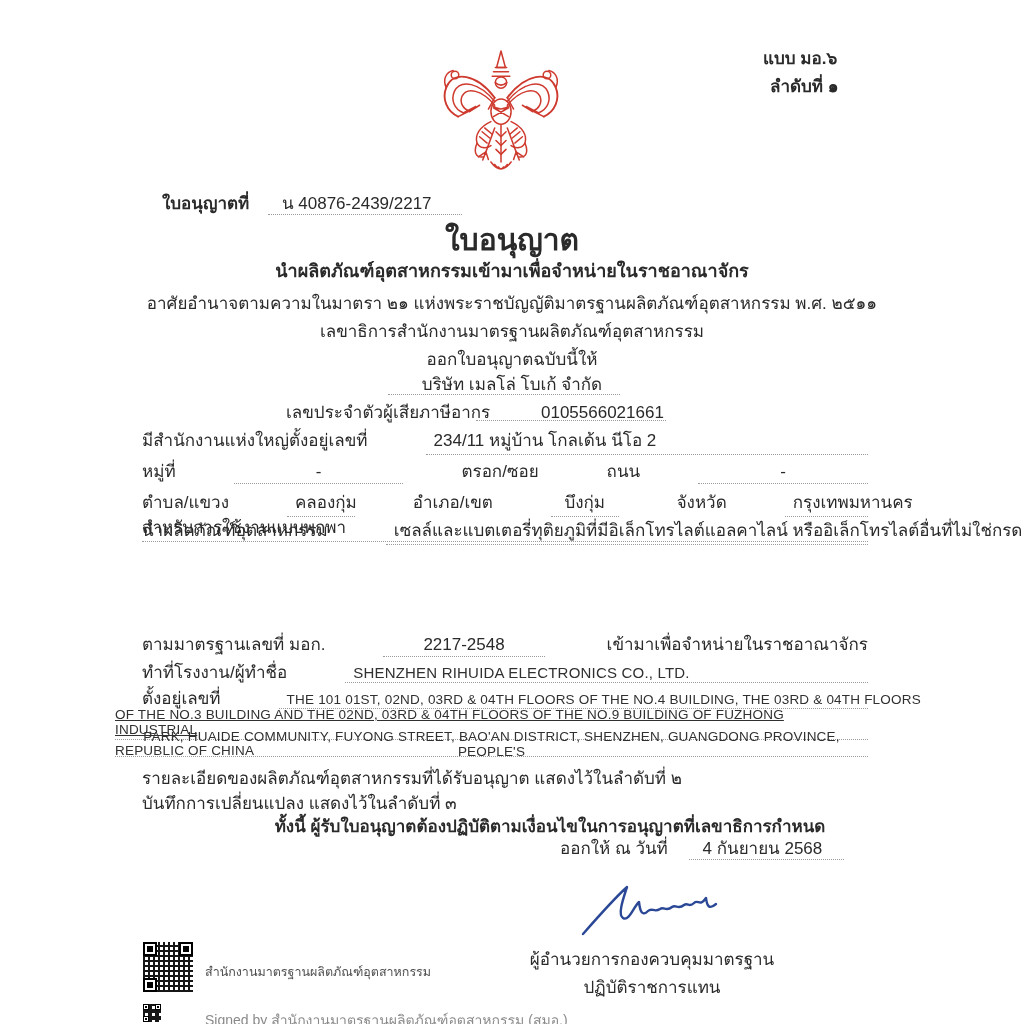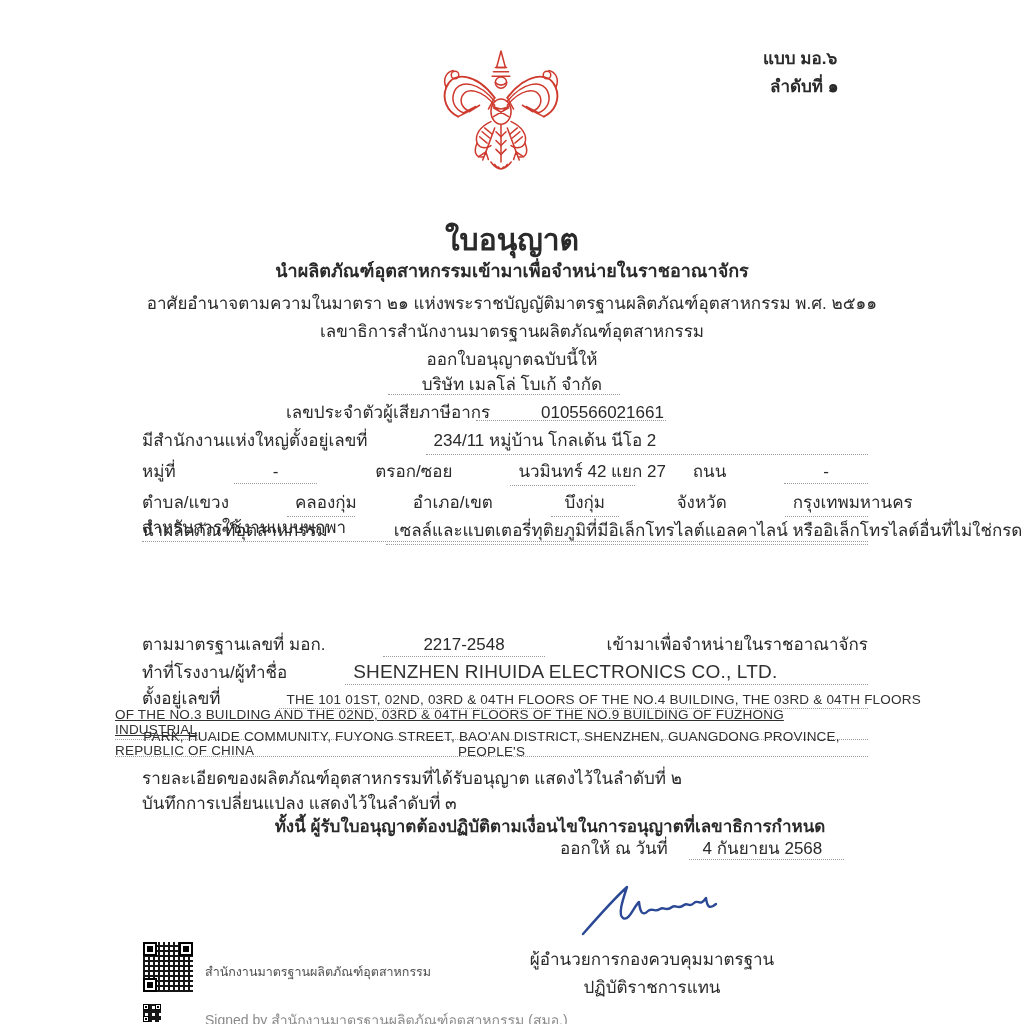--- a/index.html
+++ b/index.html
@@ -84,20 +84,24 @@
       <path d="M76,164 l-12,8 M76,164 l-5,13 M76,164 l4,12"></path>
       <path d="M124,164 l12,8 M124,164 l5,13 M124,164 l-4,12"></path>
 
       <path d="M100,122 L100,180"></path>
       <path d="M92,132 L100,140 L108,132 M92,146 L100,154 L108,146 M92,160 L100,168 L108,160"></path>
       <path d="M84,180 Q100,202 116,180 M90,184 Q100,198 110,184 M96,188 Q100,194 104,188"></path>
       <path d="M62,150 C56,164 60,174 72,172 M138,150 C144,164 140,174 128,172"></path>
     </svg>
   </div>
 
+  <div class="abs" style="top:189px;left:162px;white-space:nowrap;">
+    <span class="b">ใบอนุญาตที่</span>
+    <span class="u" style="margin-left:14px;padding:0 30px 1px 14px;">น 40876-2439/2217</span>
+  </div>
 
   <div class="abs center b" style="top:216px;font-size:30px;">ใบอนุญาต</div>
   <div class="abs center b" style="top:256px;font-size:18px;">นำผลิตภัณฑ์อุตสาหกรรมเข้ามาเพื่อจำหน่ายในราชอาณาจักร</div>
 
   <div class="abs center" style="top:289px;">อาศัยอำนาจตามความในมาตรา ๒๑ แห่งพระราชบัญญัติมาตรฐานผลิตภัณฑ์อุตสาหกรรม พ.ศ. ๒๕๑๑</div>
   <div class="abs center" style="top:317px;">เลขาธิการสำนักงานมาตรฐานผลิตภัณฑ์อุตสาหกรรม</div>
   <div class="abs center" style="top:345px;">ออกใบอนุญาตฉบับนี้ให้</div>
 
   <div class="abs center" style="top:370px;">บริษัท เมลโล่ โบเก้ จำกัด</div>
   <div class="dot" style="top:394px;left:388px;width:232px;"></div>
@@ -110,21 +114,20 @@
 
   <div class="row" style="top:426px;">
     <span class="gap">มีสำนักงานแห่งใหญ่ตั้งอยู่เลขที่</span>
     <span class="fill">234/11 หมู่บ้าน โกลเด้น นีโอ 2</span>
   </div>
 
   <div class="row" style="top:457px;">
     <span class="gap">หมู่ที่</span>
     <span class="fill fillc">-</span>
     <span class="gap" style="margin-left:10px;">ตรอก/ซอย</span>
-    <span class="fill fillc" style="flex:1.6;">นวมินทร์ 42 แยก 27</span>
     <span class="gap" style="margin-left:10px;">ถนน</span>
     <span class="fill fillc">-</span>
   </div>
 
   <div class="row" style="top:488px;">
     <span class="gap">ตำบล/แขวง</span>
     <span class="fill fillc">คลองกุ่ม</span>
     <span class="gap" style="margin-left:10px;">อำเภอ/เขต</span>
     <span class="fill fillc">บึงกุ่ม</span>
     <span class="gap" style="margin-left:10px;">จังหวัด</span>
@@ -141,21 +144,21 @@
 
 
   <div class="row" style="top:630px;">
     <span class="gap">ตามมาตรฐานเลขที่ มอก.</span>
     <span class="fill fillc">2217-2548</span>
     <span style="margin-left:14px;">เข้ามาเพื่อจำหน่ายในราชอาณาจักร</span>
   </div>
 
   <div class="row" style="top:658px;">
     <span class="gap">ทำที่โรงงาน/ผู้ทำชื่อ</span>
-    <span class="fill en" style="text-align:left;font-size:19px;">SHENZHEN RIHUIDA ELECTRONICS CO., LTD.</span>
+    <span class="fill en" style="text-align:left;font-size:15px;">SHENZHEN RIHUIDA ELECTRONICS CO., LTD.</span>
   </div>
   <div class="row" style="top:684px;">
     <span class="gap">ตั้งอยู่เลขที่</span>
     <span class="fill en" style="text-align:left;">THE 101 01ST, 02ND, 03RD &amp; 04TH FLOORS OF THE NO.4 BUILDING, THE 03RD &amp; 04TH FLOORS</span>
   </div>
   <div class="abs en" style="top:707px;left:115px;right:156px;border-bottom:1.5px dotted #9b9b9b;padding-bottom:2px;text-decoration:underline;">OF THE NO.3 BUILDING AND THE 02ND, 03RD &amp; 04TH FLOORS OF THE NO.9 BUILDING OF FUZHONG INDUSTRIAL</div>
   <div class="abs en" style="top:729px;left:115px;right:156px;text-align:center;">PARK, HUAIDE COMMUNITY, FUYONG STREET, BAO'AN DISTRICT, SHENZHEN,  GUANGDONG PROVINCE,  PEOPLE'S</div>
   <div class="abs en" style="top:743px;left:115px;">REPUBLIC OF CHINA</div>
   <div class="dot" style="top:756px;left:115px;width:753px;"></div>
 

